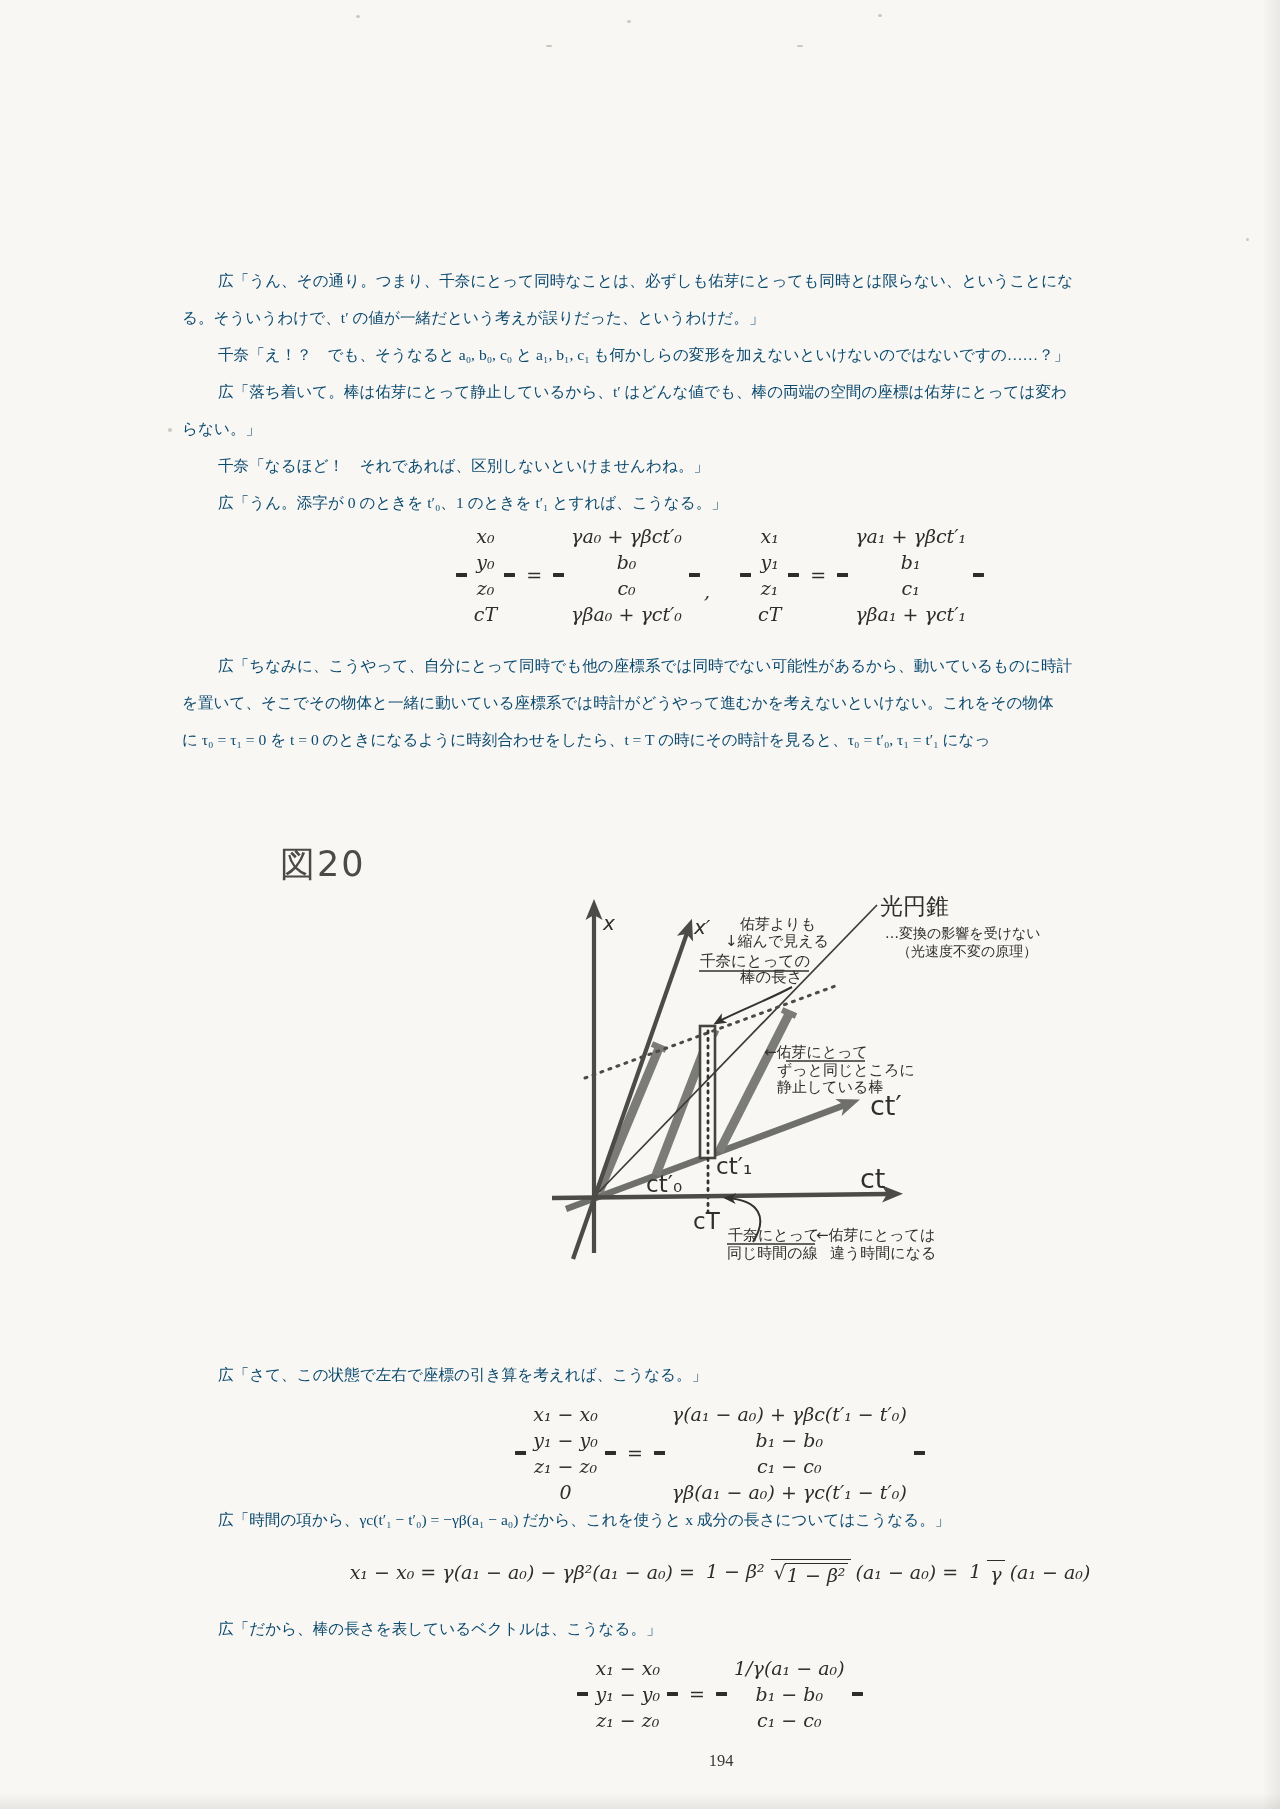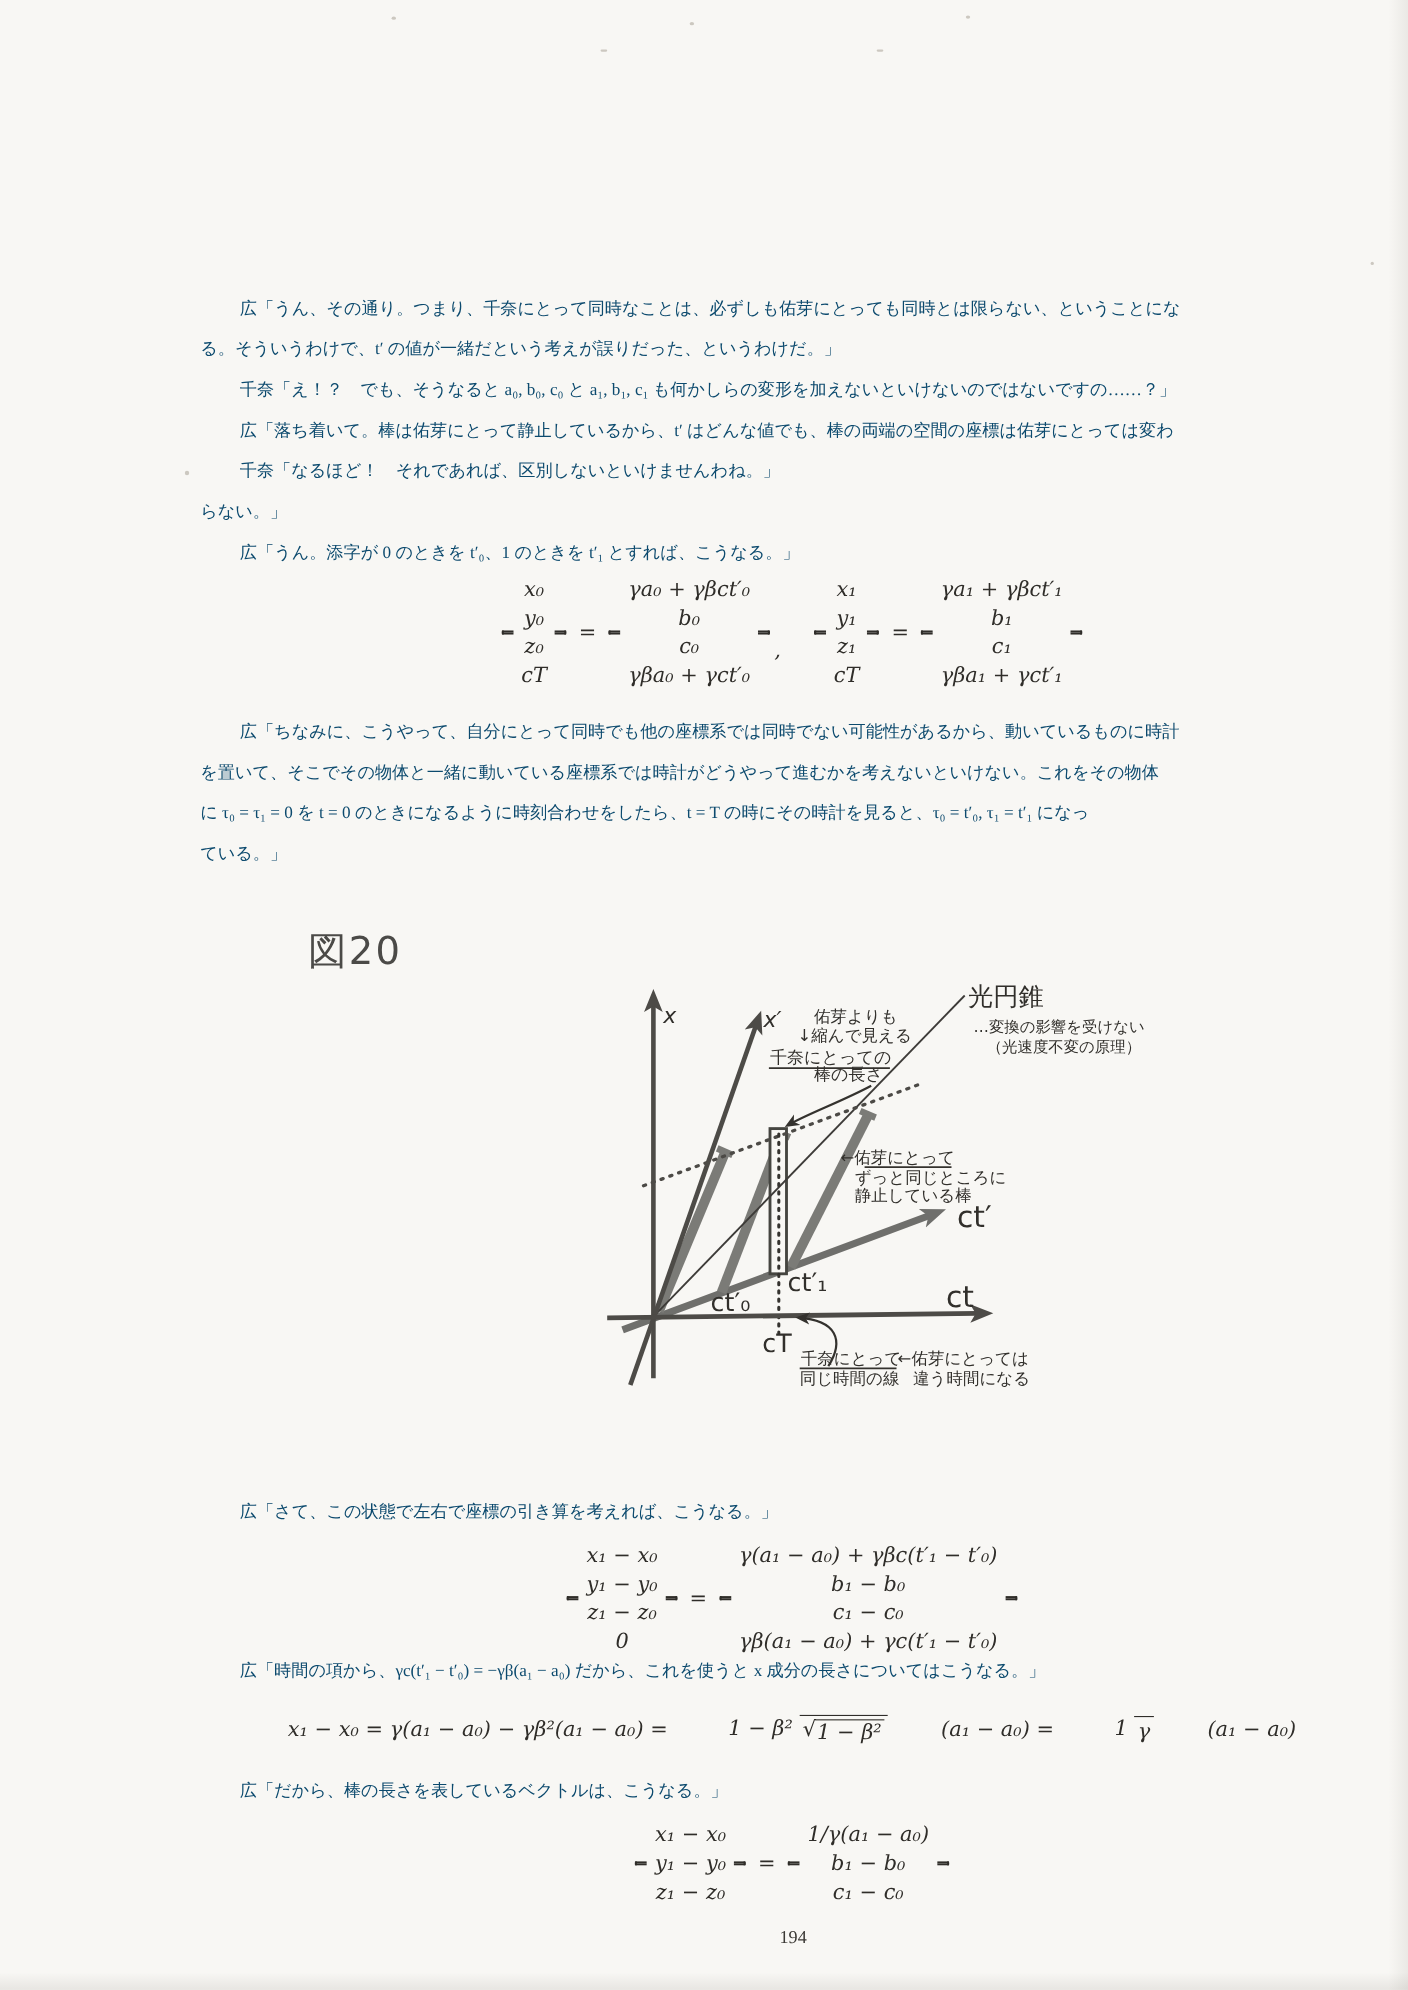--- a/index.html
+++ b/index.html
@@ -56,22 +56,22 @@
 <div class="speck" style="left:168px;top:428px;width:4px;height:4px;"></div>
 <div class="speck" style="left:1246px;top:238px;width:3px;height:3px;"></div>
 <div class="edge-r"></div>
 <div class="edge-b"></div>
 
 <div class="tblock" style="top:262px;">
   <div class="tline ind">広「うん、その通り。つまり、千奈にとって同時なことは、必ずしも佑芽にとっても同時とは限らない、ということにな</div>
   <div class="tline">る。そういうわけで、t′ の値が一緒だという考えが誤りだった、というわけだ。」</div>
   <div class="tline ind">千奈「え！？　でも、そうなると a₀, b₀, c₀ と a₁, b₁, c₁ も何かしらの変形を加えないといけないのではないですの……？」</div>
   <div class="tline ind">広「落ち着いて。棒は佑芽にとって静止しているから、t′ はどんな値でも、棒の両端の空間の座標は佑芽にとっては変わ</div>
+  <div class="tline">らない。」</div>
   <div class="tline ind">千奈「なるほど！　それであれば、区別しないといけませんわね。」</div>
-  <div class="tline">らない。」</div>
   <div class="tline ind">広「うん。添字が 0 のときを t′₀、1 のときを t′₁ とすれば、こうなる。」</div>
 </div>
 
 <div class="eqwrap eq" style="left:400px;top:520px;width:640px;">
   <span class="vec">
     <span class="pl"></span>
     <span class="vcol">
       <span class="vrow">x₀</span>
       <span class="vrow">y₀</span>
       <span class="vrow">z₀</span>
@@ -111,21 +111,20 @@
       <span class="vrow">γβa₁ + γct′₁</span>
     </span>
     <span class="pr"></span>
   </span>
 </div>
 
 <div class="tblock" style="top:647px;">
   <div class="tline ind">広「ちなみに、こうやって、自分にとって同時でも他の座標系では同時でない可能性があるから、動いているものに時計</div>
   <div class="tline">を置いて、そこでその物体と一緒に動いている座標系では時計がどうやって進むかを考えないといけない。これをその物体</div>
   <div class="tline">に τ₀ = τ₁ = 0 を t = 0 のときになるように時刻合わせをしたら、t = T の時にその時計を見ると、τ₀ = t′₀, τ₁ = t′₁ になっ</div>
-  <div class="tline">ている。」</div>
 </div>
 
 <div class="figlabel">図20</div>
 
 <div class="abs" style="left:440px;top:880px;width:680px;height:410px;">
 <svg width="680" height="410" viewBox="440 880 680 410" xmlns="http://www.w3.org/2000/svg">
   <defs>
     <marker id="ahAxis" markerUnits="userSpaceOnUse" markerWidth="22" markerHeight="20" refX="6" refY="10" orient="auto">
       <path d="M0,1.5 L21,10 L0,18.5 L5,10 Z" fill="#4d4b47"></path>
     </marker>
@@ -220,21 +219,21 @@
       <span class="vrow">γβ(a₁ − a₀) + γc(t′₁ − t′₀)</span>
     </span>
     <span class="pr"></span>
   </span>
 </div>
 
 <div class="tblock" style="top:1501px;">
   <div class="tline ind">広「時間の項から、γc(t′₁ − t′₀) = −γβ(a₁ − a₀) だから、これを使うと x 成分の長さについてはこうなる。」</div>
 </div>
 
-<div class="eqwrap eq" style="left:340px;top:1542px;width:760px;height:60px;gap:44px;">
+<div class="eqwrap eq" style="left:340px;top:1542px;width:760px;height:60px;">
   <span class="inlinebit">x₁ − x₀ = γ(a₁ − a₀) − γβ²(a₁ − a₀) =</span>
   <span class="frac">
     <span class="fnum">1 − β²</span>
     <span class="fden">
       <span class="sq">√</span>
       <span class="rad">1 − β²</span>
     </span>
   </span>
   <span class="inlinebit">(a₁ − a₀) =</span>
   <span class="frac">

